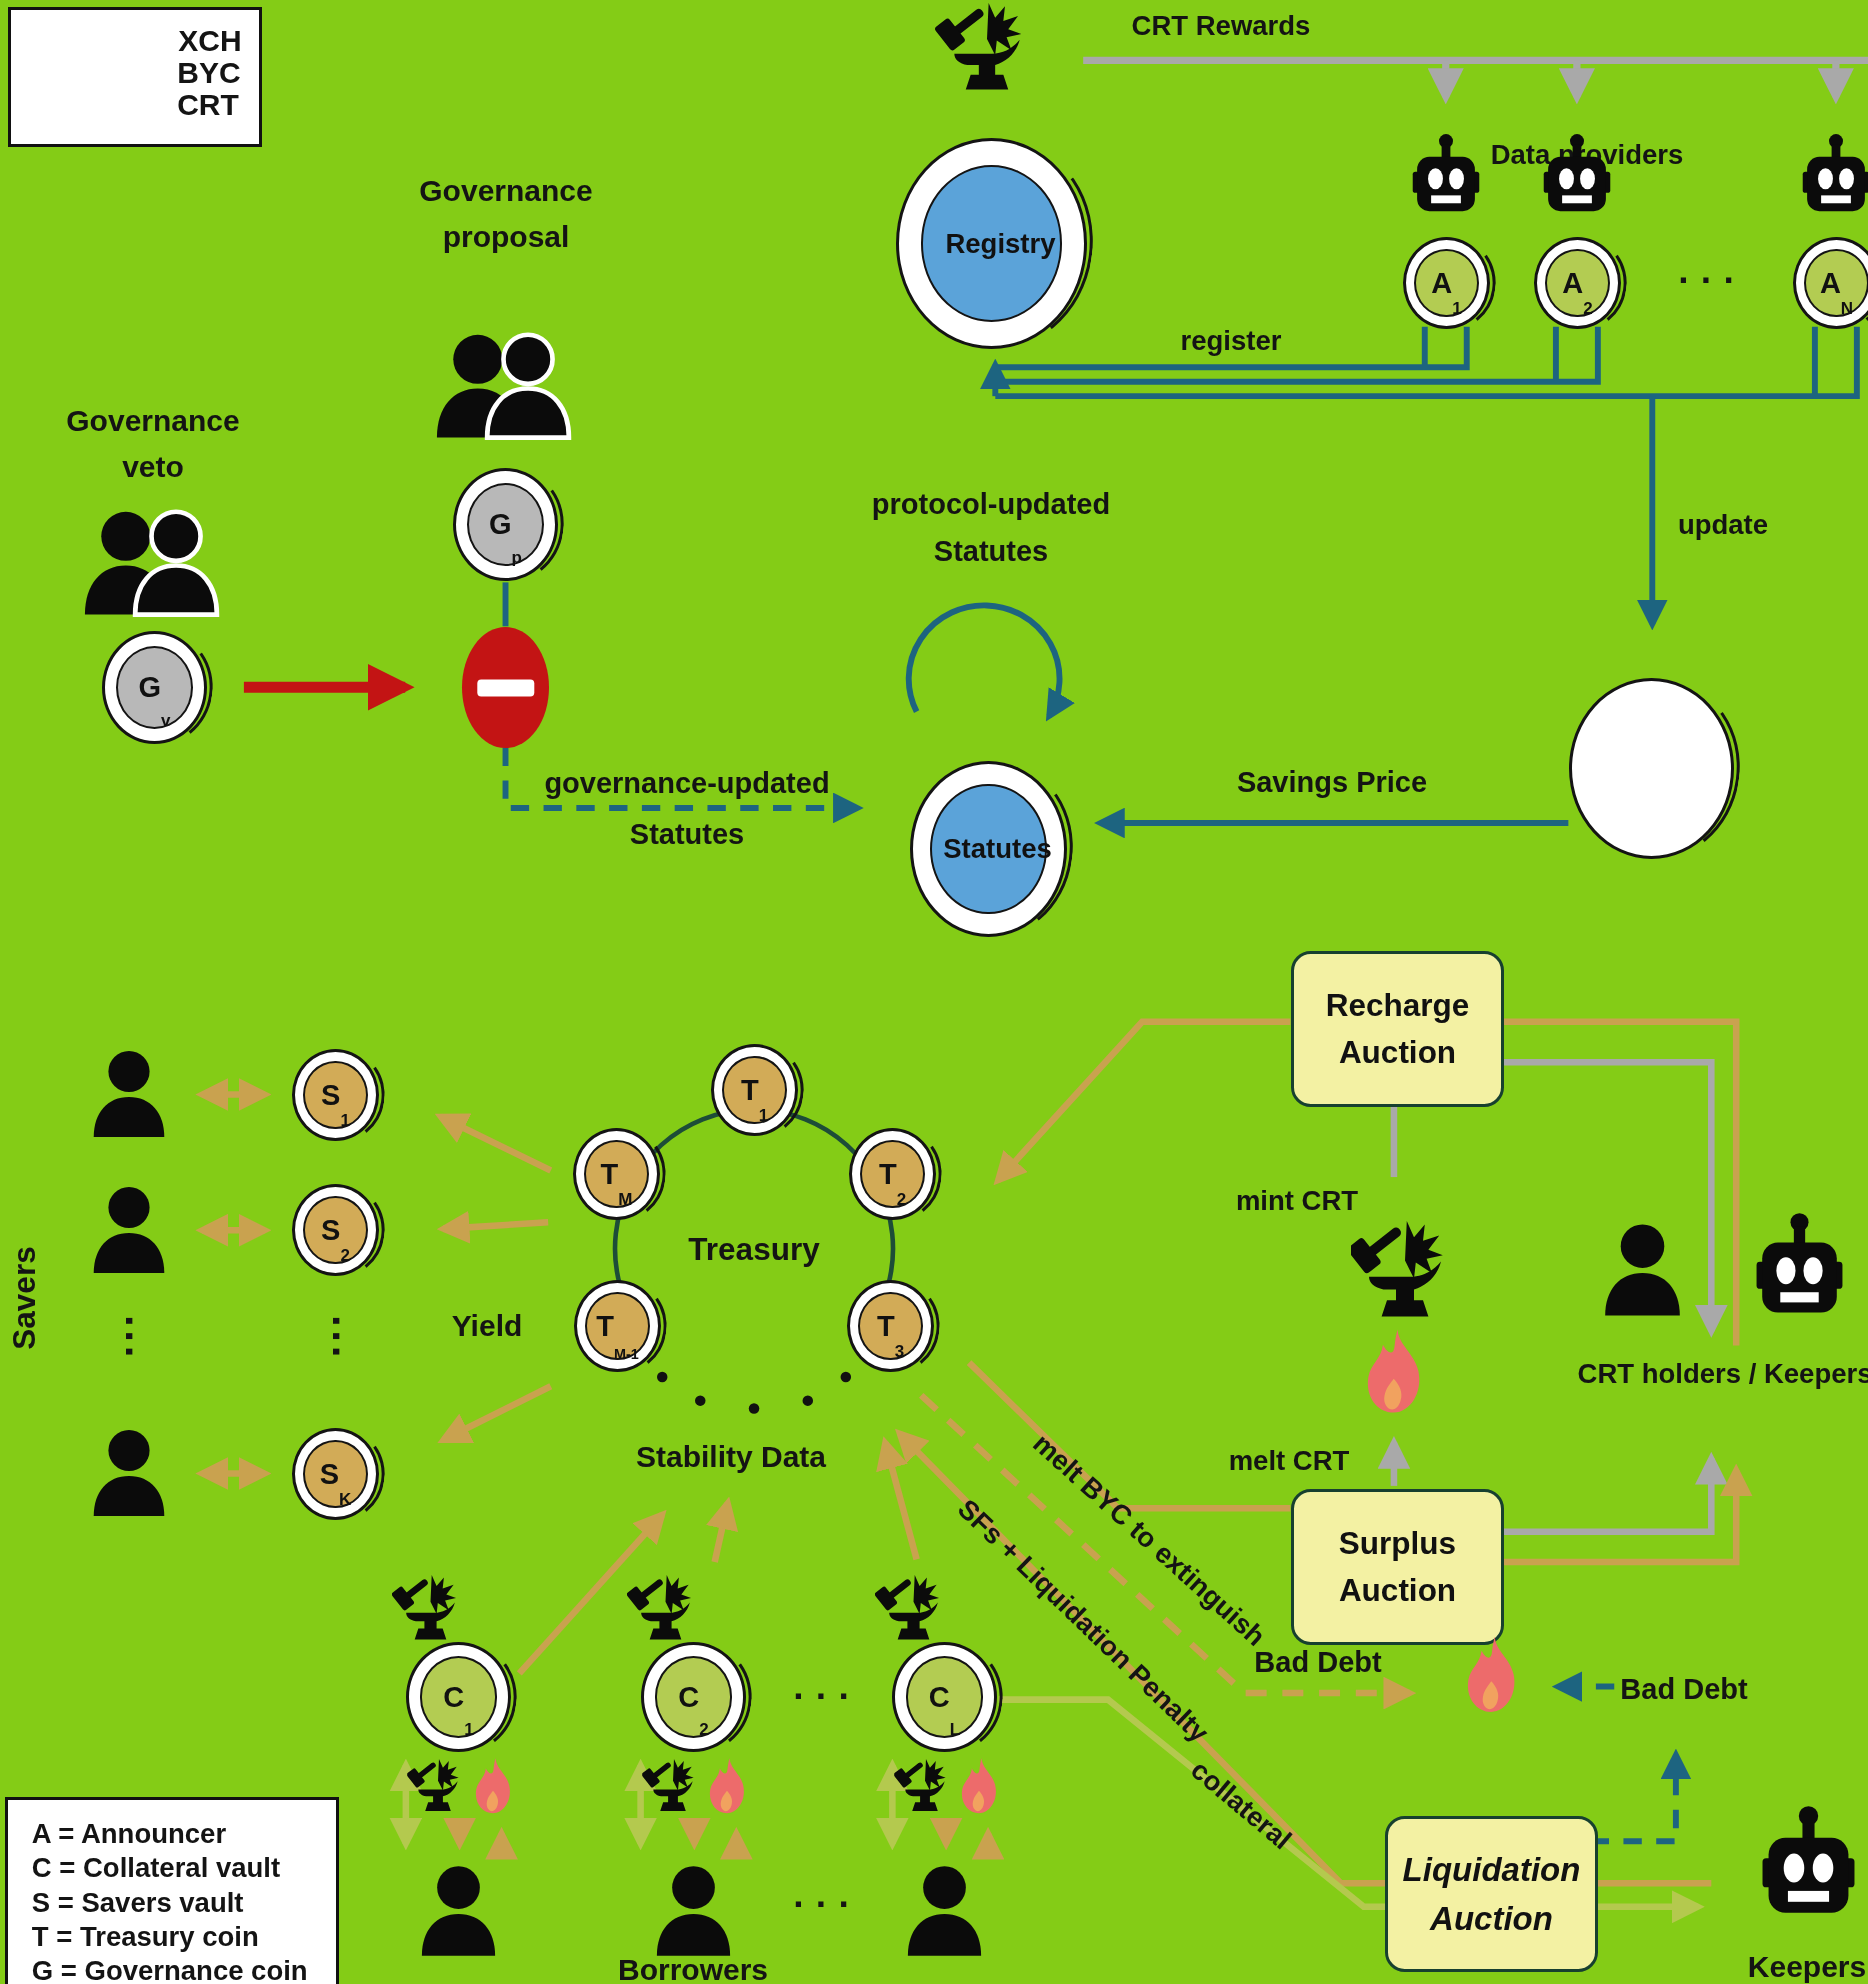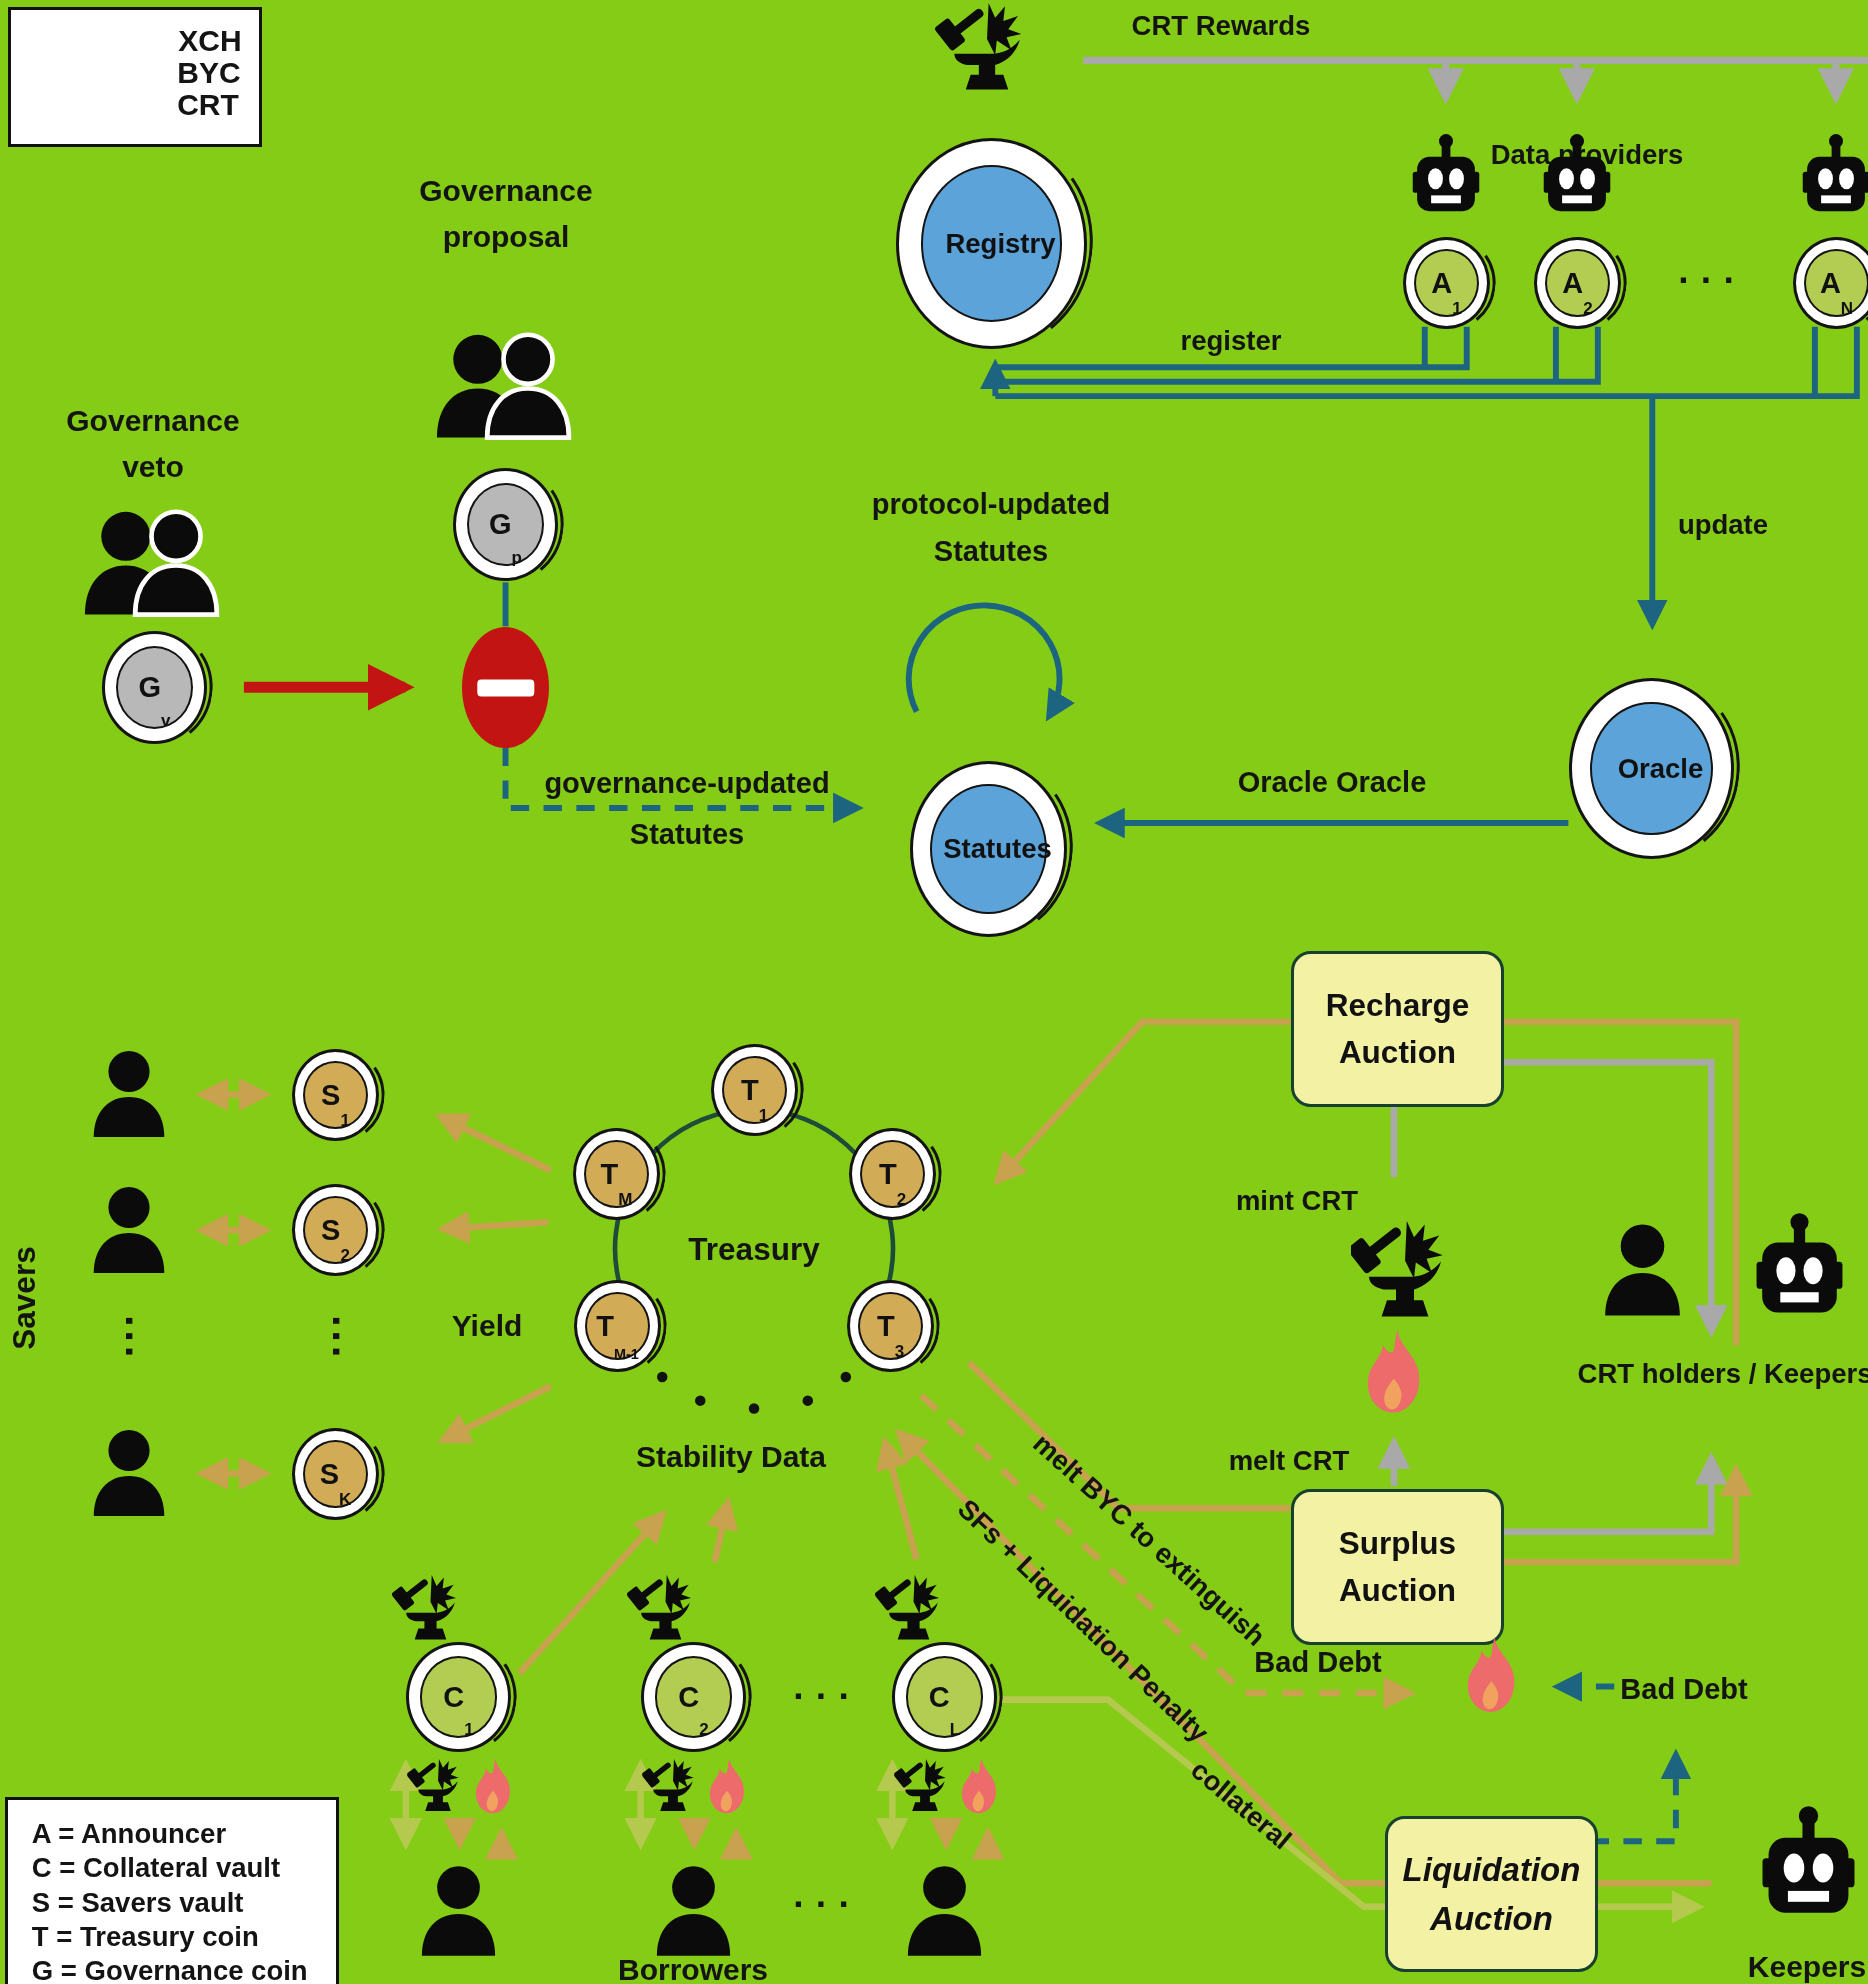--- a/index.html
+++ b/index.html
@@ -223,25 +223,22 @@
   <div class="rim"></div>
       <div class="face" style="background:#5ba3d9;">
         <span class="cm">Registry</span>
       </div>
 </div>
 <div class="ctr lbl z2" style="left:1231px;top:341px;font-size:27.5px;">register</div>
 <div class="ctr lbl z2" style="left:1723px;top:525px;font-size:27.5px;">update</div>
 
 <div class="coin bigcoin" style="left:1569px;top:678px;width:165px;height:181px;">
   <div class="rim"></div>
-      <div class="face" style="background:#5ba3d9;">
-        <span class="cm">Oracle</span>
-      </div>
-</div>
-<div class="ctr lbl z2" style="left:1332px;top:782px;font-size:29px;">Oracle Oracle</div>
+</div>
+<div class="ctr lbl z2" style="left:1332px;top:782px;font-size:29px;">Savings Price</div>
 
 <div class="coin bigcoin" style="left:910px;top:761px;width:157px;height:176px;">
   <div class="rim"></div>
       <div class="face" style="background:#5ba3d9;">
         <span class="cm">Statutes</span>
       </div>
 </div>
 <div class="ctr lbl z2" style="left:991px;top:504px;font-size:29px;">protocol-updated</div>
 <div class="ctr lbl z2" style="left:991px;top:551px;font-size:29px;">Statutes</div>
 

